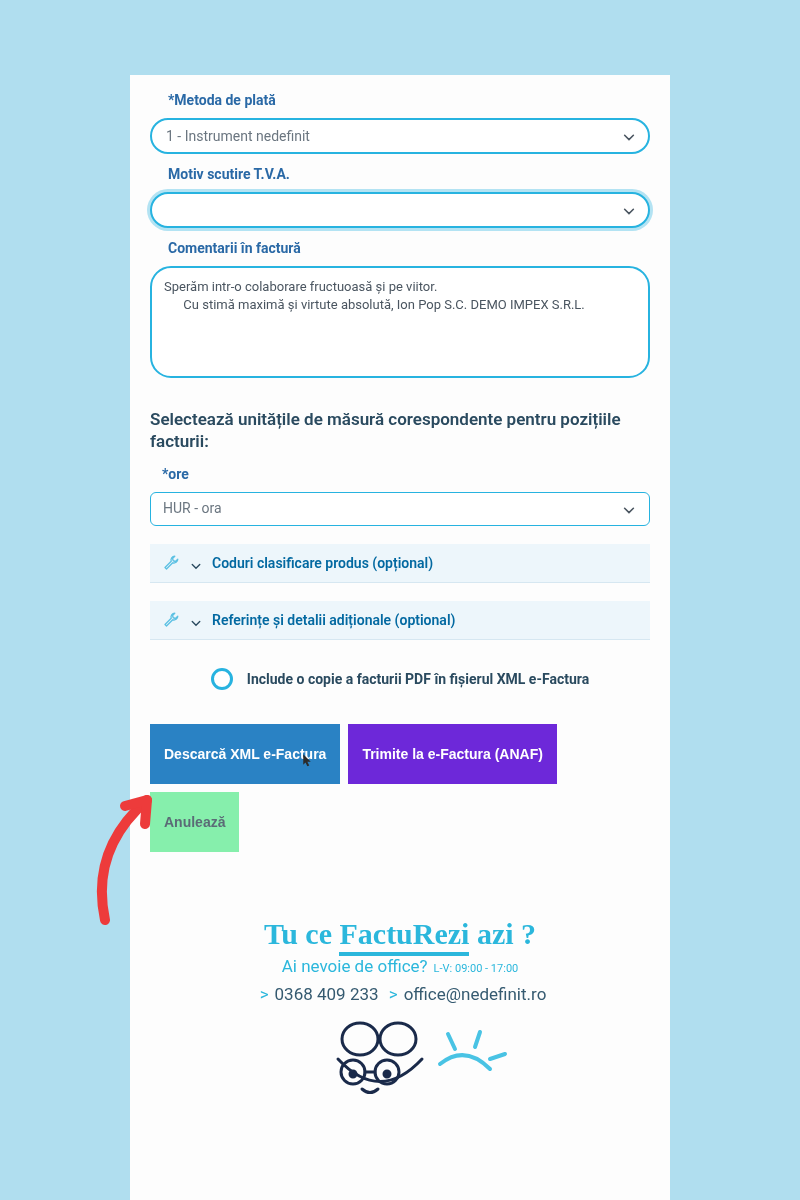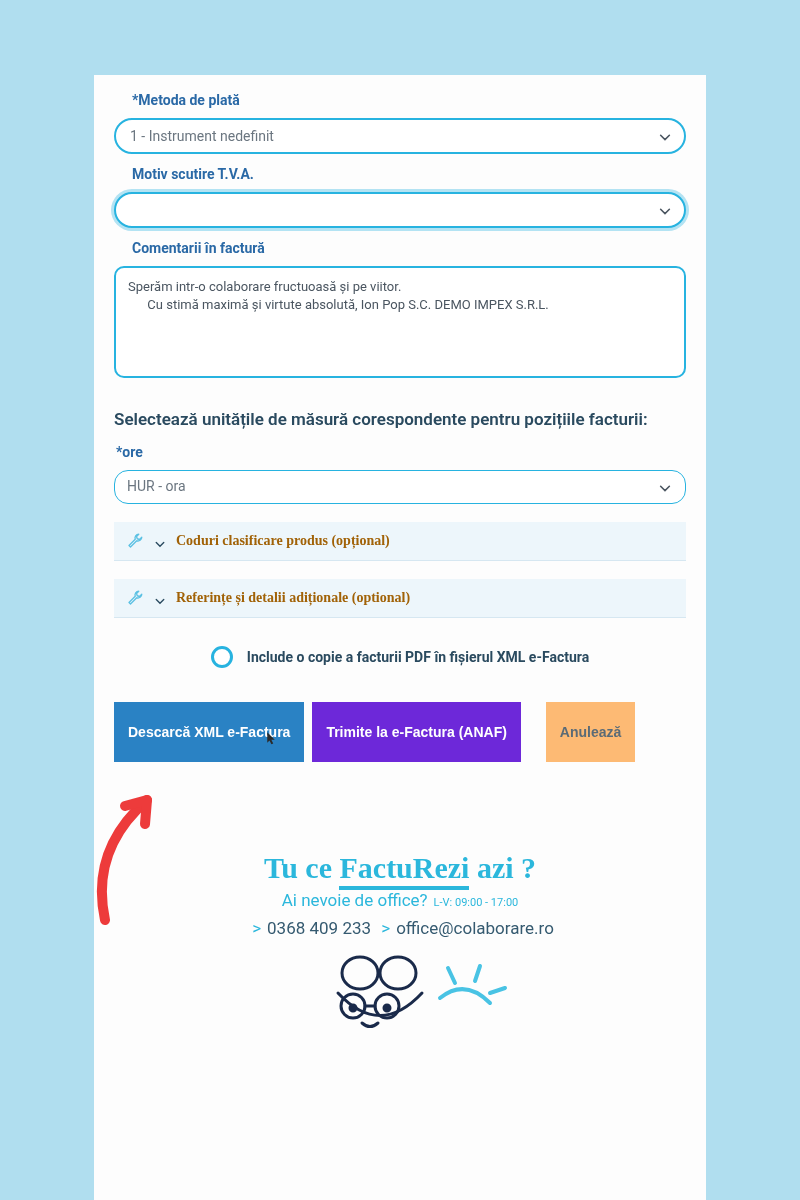--- a/index.html
+++ b/index.html
@@ -6,21 +6,21 @@
     body {
       background: #b0deef;
       font-family: -apple-system, BlinkMacSystemFont, "Segoe UI", Roboto, Arial, sans-serif;
       width: 800px;
       height: 1200px;
       overflow: hidden;
       position: relative;
     }
     .page {
       background: #fdfdfd;
-      width: 612px;
+      width: 540px;
       margin: 75px auto 0 auto;
       padding: 0 20px;
       min-height: 1125px;
       position: relative;
     }
     .form-section { padding-top: 5px; }
     .label {
       color: #2a69a6;
       font-weight: 700;
       font-size: 14px;
@@ -53,21 +53,21 @@
       position: absolute;
       right: 14px; top: 50%;
       transform: translateY(-50%);
       pointer-events: none;
       width: 14px; height: 14px;
     }
     .chevron svg { width: 14px; height: 14px; }
     .textarea {
       width: 100%;
       border: 2px solid #27b3e0;
-      border-radius: 10px;
+      border-radius: 21px;
       padding: 10px 12px;
       font-size: 13px;
       color: #4a5560;
       background: #fff;
       outline: none;
       min-height: 112px;
       line-height: 1.35;
       font-family: inherit;
       resize: none;
       white-space: pre-wrap;
@@ -75,21 +75,21 @@
     .section-title {
       color: #2a4a5f;
       font-weight: 600;
       font-size: 17px;
       margin: 30px 0 14px 0;
       line-height: 1.3;
     }
     .select-outline {
       width: 100%;
       border: 1.5px solid #27b3e0;
-      border-radius: 14px;
+      border-radius: 6px;
       padding: 7px 34px 7px 12px;
       font-size: 14px;
       color: #6b7680;
       background: #fff;
       appearance: none;
       outline: none;
       min-height: 34px;
     }
     .expander {
       background: #edf6fb;
@@ -104,24 +104,23 @@
     .expander .wrench {
       width: 18px; height: 18px;
       display: inline-flex;
       align-items: center;
       justify-content: center;
     }
     .expander .mini-chevron {
       width: 12px; height: 12px;
     }
     .expander-label {
-      color: #a16207;
+      color: #0369a1;
       font-size: 14px;
       font-weight: 600;
-      font-family: Liberation Serif, serif;
     }
     .check-row {
       display: flex;
       align-items: center;
       gap: 14px;
       margin: 28px 0 0 0;
       justify-content: center;
     }
     .radio-circle {
       width: 22px; height: 22px;
@@ -145,30 +144,30 @@
       border: none;
       border-radius: 0;
       padding: 22px 14px;
       font-size: 14px;
       font-weight: 600;
       color: #fff;
       cursor: pointer;
     }
     .btn-primary { background: #2a82c4; }
     .btn-secondary { background: #6d28d9; }
-    .btn-muted { background: #fdba74; color: #5b6b76; margin-left: 17px; }
+    .btn-muted { background: #86efac; color: #5b6b76; }
     .cursor {
       position: absolute;
       width: 18px; height: 22px;
       pointer-events: none;
       z-index: 100;
     }
     .footer {
       text-align: center;
-      margin-top: 90px;
+      margin-top: 66px;
       padding-bottom: 10px;
     }
     .slogan {
       font-family: "Comic Sans MS", cursive;
       color: #2bb7dc;
       font-size: 30px;
       font-weight: 700;
       line-height: 1.05;
     }
     .slogan .under {
@@ -229,21 +228,21 @@
           </svg>
       </span>
     </div>
 
     <span class="label">Comentarii în factură</span>
     <div class="textarea">Sperăm intr-o colaborare fructuoasă și pe viitor.
       Cu stimă maximă și virtute absolută, Ion Pop S.C. DEMO IMPEX S.R.L.</div>
 
     <div class="section-title">Selectează unitățile de măsură corespondente pentru pozițiile facturii:</div>
 
-    <span class="label" style="margin-left:2px">
+    <span class="label" style="margin-left:12px">
       <span class="req">*</span><span>ore</span>
     </span>
     <div class="select-wrap">
       <div class="select-outline">HUR - ora</div>
       <span class="chevron">
         <svg viewBox="0 0 16 16">
             <path d="M3 6 l5 5 l5 -5" stroke="#4a5560" stroke-width="1.8" fill="none" stroke-linecap="round"></path>
           </svg>
       </span>
     </div>
@@ -295,21 +294,21 @@
 
   <div class="footer">
     <div class="slogan">
       <span>Tu ce </span><span class="under">FactuRezi</span><span> azi ?</span>
     </div>
     <div class="help-line">
       <span>Ai nevoie de office?</span><span class="hours">L-V: 09:00 - 17:00</span>
     </div>
     <div class="contact-line">
       <span class="chevr">&gt;</span><span>0368 409 233</span>
-      <span class="chevr">&gt;</span><span>office@colaborare.ro</span>
+      <span class="chevr">&gt;</span><span>office@nedefinit.ro</span>
     </div>
     <div class="mascot">
       <svg viewBox="0 0 220 90" width="220" height="90">
         <g stroke="#1a2a4a" stroke-width="3" fill="#fdfdfd" stroke-linecap="round">
           <ellipse cx="70" cy="25" rx="18" ry="16"></ellipse>
           <ellipse cx="108" cy="25" rx="18" ry="16"></ellipse>
           <path d="M48 45 Q90 90 132 45" fill="none"></path>
           <circle cx="63" cy="58" r="12" fill="none"></circle>
           <circle cx="97" cy="58" r="12" fill="none"></circle>
           <line x1="75" y1="58" x2="85" y2="58"></line>

